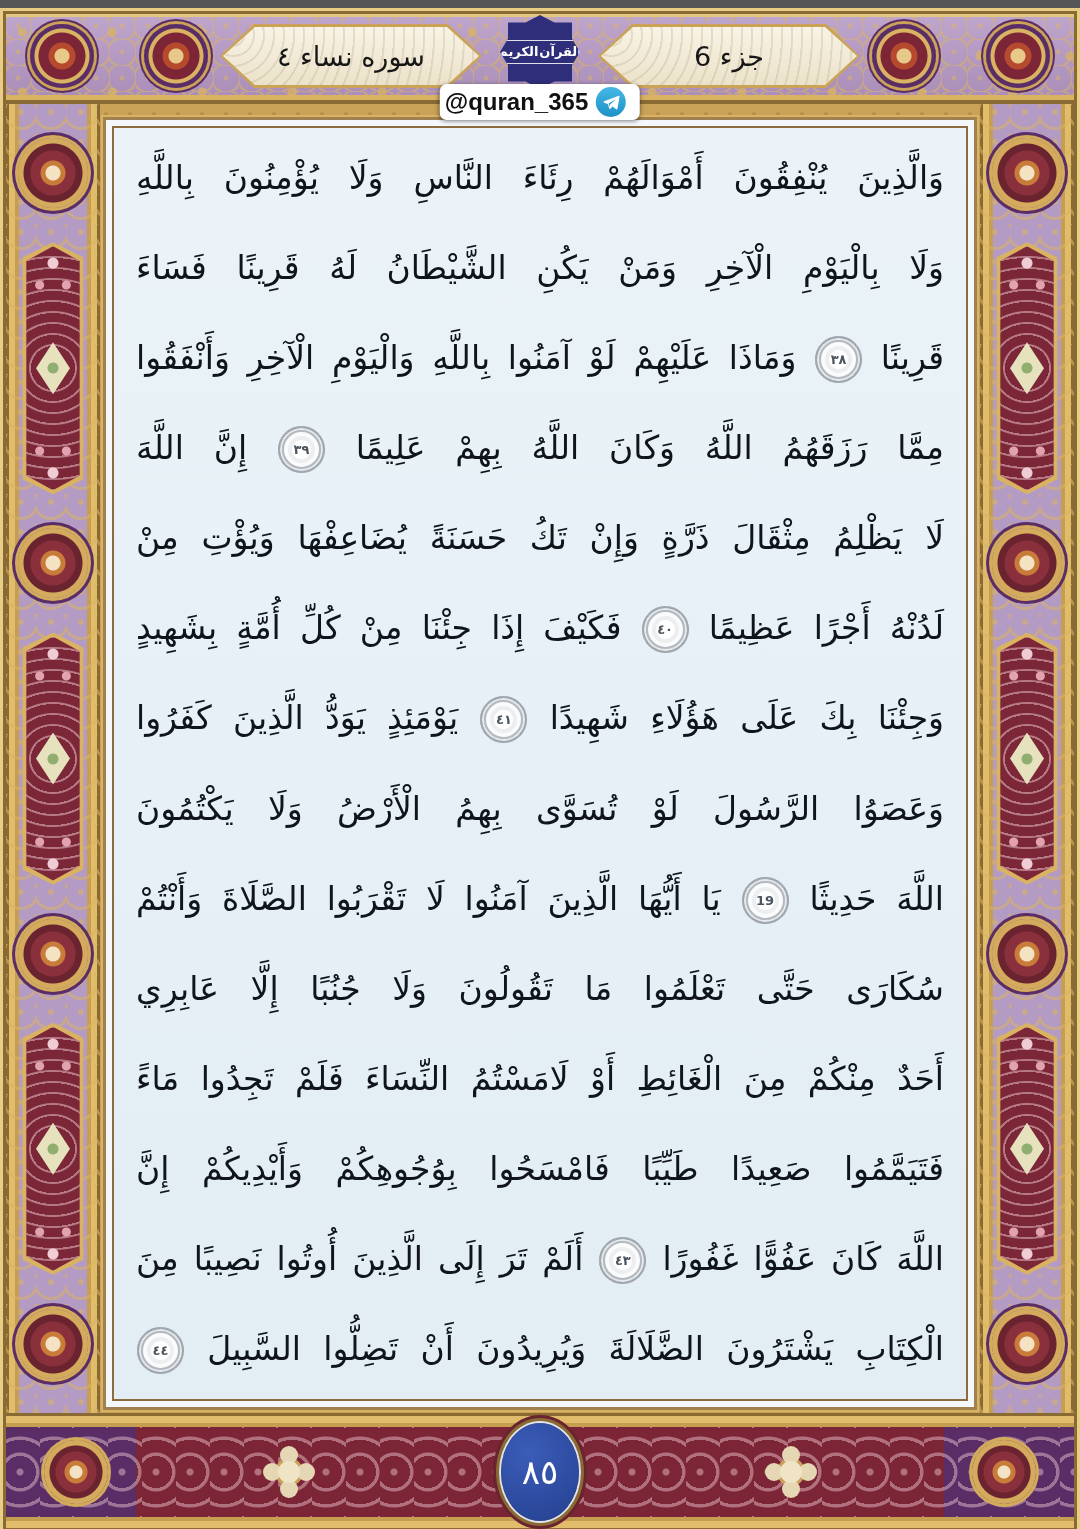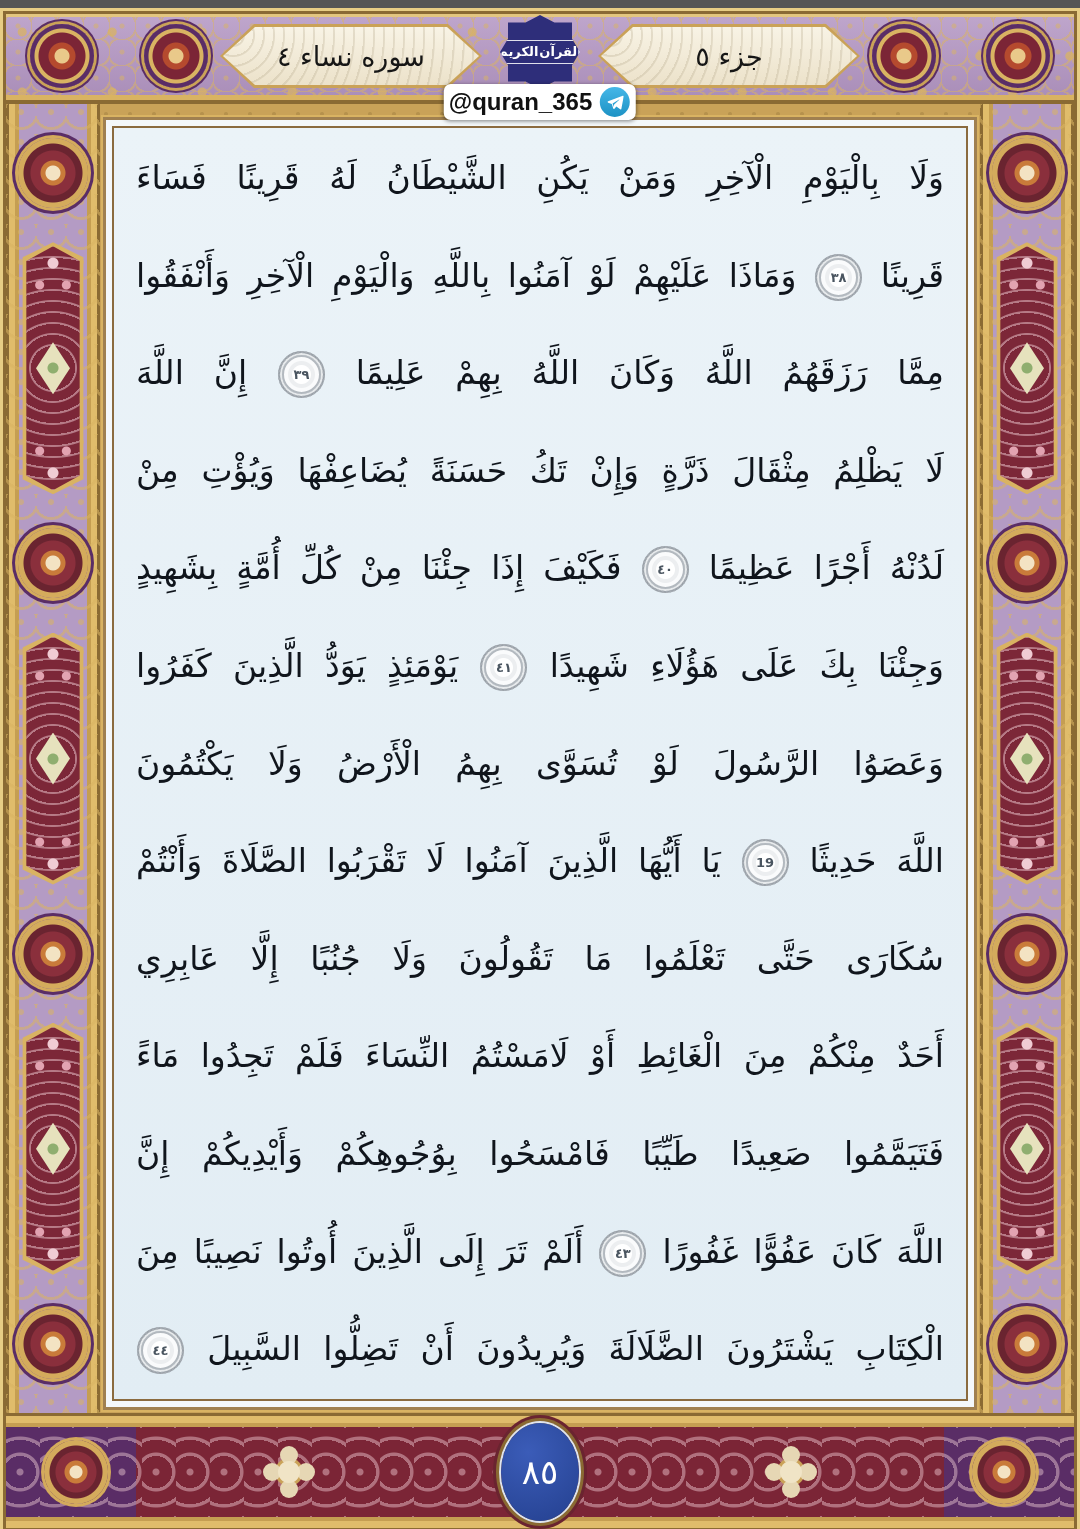--- a/index.html
+++ b/index.html
@@ -53,21 +53,21 @@
   }
   .emblem-box{
     border:1px solid rgba(255,255,255,.85);padding:3px 6px;
     display:flex;flex-direction:row;align-items:center;gap:1px;
     color:#fff;font-size:13px;line-height:1.25;font-weight:bold;
   }
   
   .badge{
     position:absolute;left:50%;top:76px;transform:translateX(-50%);
     display:flex;align-items:center;gap:8px;z-index:6;
-    background:#fff;border-radius:7px;padding:3px 6px 3px 5px;
+    background:#fff;border-radius:7px;padding:3px 14px 3px 5px;
     box-shadow:0 1px 4px rgba(0,0,0,.5);
   }
   .tg-icon{
     width:30px;height:30px;border-radius:50%;flex:0 0 auto;
     background:linear-gradient(180deg,#45b7e8,#1d92c4);
     display:flex;align-items:center;justify-content:center;
   }
   .tg-text{font-family:"Liberation Sans",sans-serif;font-weight:bold;font-size:24px;color:#111;direction:ltr;}
   
   .side{
@@ -168,21 +168,21 @@
 
 <div class="page">
 
   <div class="top-band">
     <div class="rosette" style="left:24px"></div>
     <div class="rosette" style="left:138px"></div>
     <div class="cartouche surah">
       <div class="cartouche-in">سوره نساء ٤</div>
     </div>
     <div class="cartouche juz">
-      <div class="cartouche-in">جزء ٥</div>
+      <div class="cartouche-in">جزء 6</div>
     </div>
     <div class="rosette" style="right:138px"></div>
     <div class="rosette" style="right:24px"></div>
   </div>
 
   <div class="emblem">
     <div class="emblem-box">
       <span>القرآن</span>
       <span>الكريم</span>
     </div>
@@ -245,20 +245,21 @@
     <div class="quatrefoil" style="left:calc(50% - 262px)"></div>
     <div class="page-number-circle">
       <span>٨٥</span>
     </div>
     <div class="quatrefoil" style="right:calc(50% - 262px)"></div>
     <div class="band-medallion" style="right:38px"></div>
   </div>
 
   <div class="panel">
     <div class="lines">
+      <div class="quran-line">وَالَّذِينَ يُنْفِقُونَ أَمْوَالَهُمْ رِئَاءَ النَّاسِ وَلَا يُؤْمِنُونَ بِاللَّهِ</div>
       <div class="quran-line">وَلَا بِالْيَوْمِ الْآخِرِ وَمَنْ يَكُنِ الشَّيْطَانُ لَهُ قَرِينًا فَسَاءَ</div>
       <div class="quran-line">قَرِينًا <span class="ayah">٣٨</span> وَمَاذَا عَلَيْهِمْ لَوْ آمَنُوا بِاللَّهِ وَالْيَوْمِ الْآخِرِ وَأَنْفَقُوا</div>
       <div class="quran-line">مِمَّا رَزَقَهُمُ اللَّهُ وَكَانَ اللَّهُ بِهِمْ عَلِيمًا <span class="ayah">٣٩</span> إِنَّ اللَّهَ</div>
       <div class="quran-line">لَا يَظْلِمُ مِثْقَالَ ذَرَّةٍ وَإِنْ تَكُ حَسَنَةً يُضَاعِفْهَا وَيُؤْتِ مِنْ</div>
       <div class="quran-line">لَدُنْهُ أَجْرًا عَظِيمًا <span class="ayah">٤٠</span> فَكَيْفَ إِذَا جِئْنَا مِنْ كُلِّ أُمَّةٍ بِشَهِيدٍ</div>
       <div class="quran-line">وَجِئْنَا بِكَ عَلَى هَؤُلَاءِ شَهِيدًا <span class="ayah">٤١</span> يَوْمَئِذٍ يَوَدُّ الَّذِينَ كَفَرُوا</div>
       <div class="quran-line">وَعَصَوُا الرَّسُولَ لَوْ تُسَوَّى بِهِمُ الْأَرْضُ وَلَا يَكْتُمُونَ</div>
       <div class="quran-line">اللَّهَ حَدِيثًا <span class="ayah">19</span> يَا أَيُّهَا الَّذِينَ آمَنُوا لَا تَقْرَبُوا الصَّلَاةَ وَأَنْتُمْ</div>
       <div class="quran-line">سُكَارَى حَتَّى تَعْلَمُوا مَا تَقُولُونَ وَلَا جُنُبًا إِلَّا عَابِرِي</div>
       <div class="quran-line">أَحَدٌ مِنْكُمْ مِنَ الْغَائِطِ أَوْ لَامَسْتُمُ النِّسَاءَ فَلَمْ تَجِدُوا مَاءً</div>

